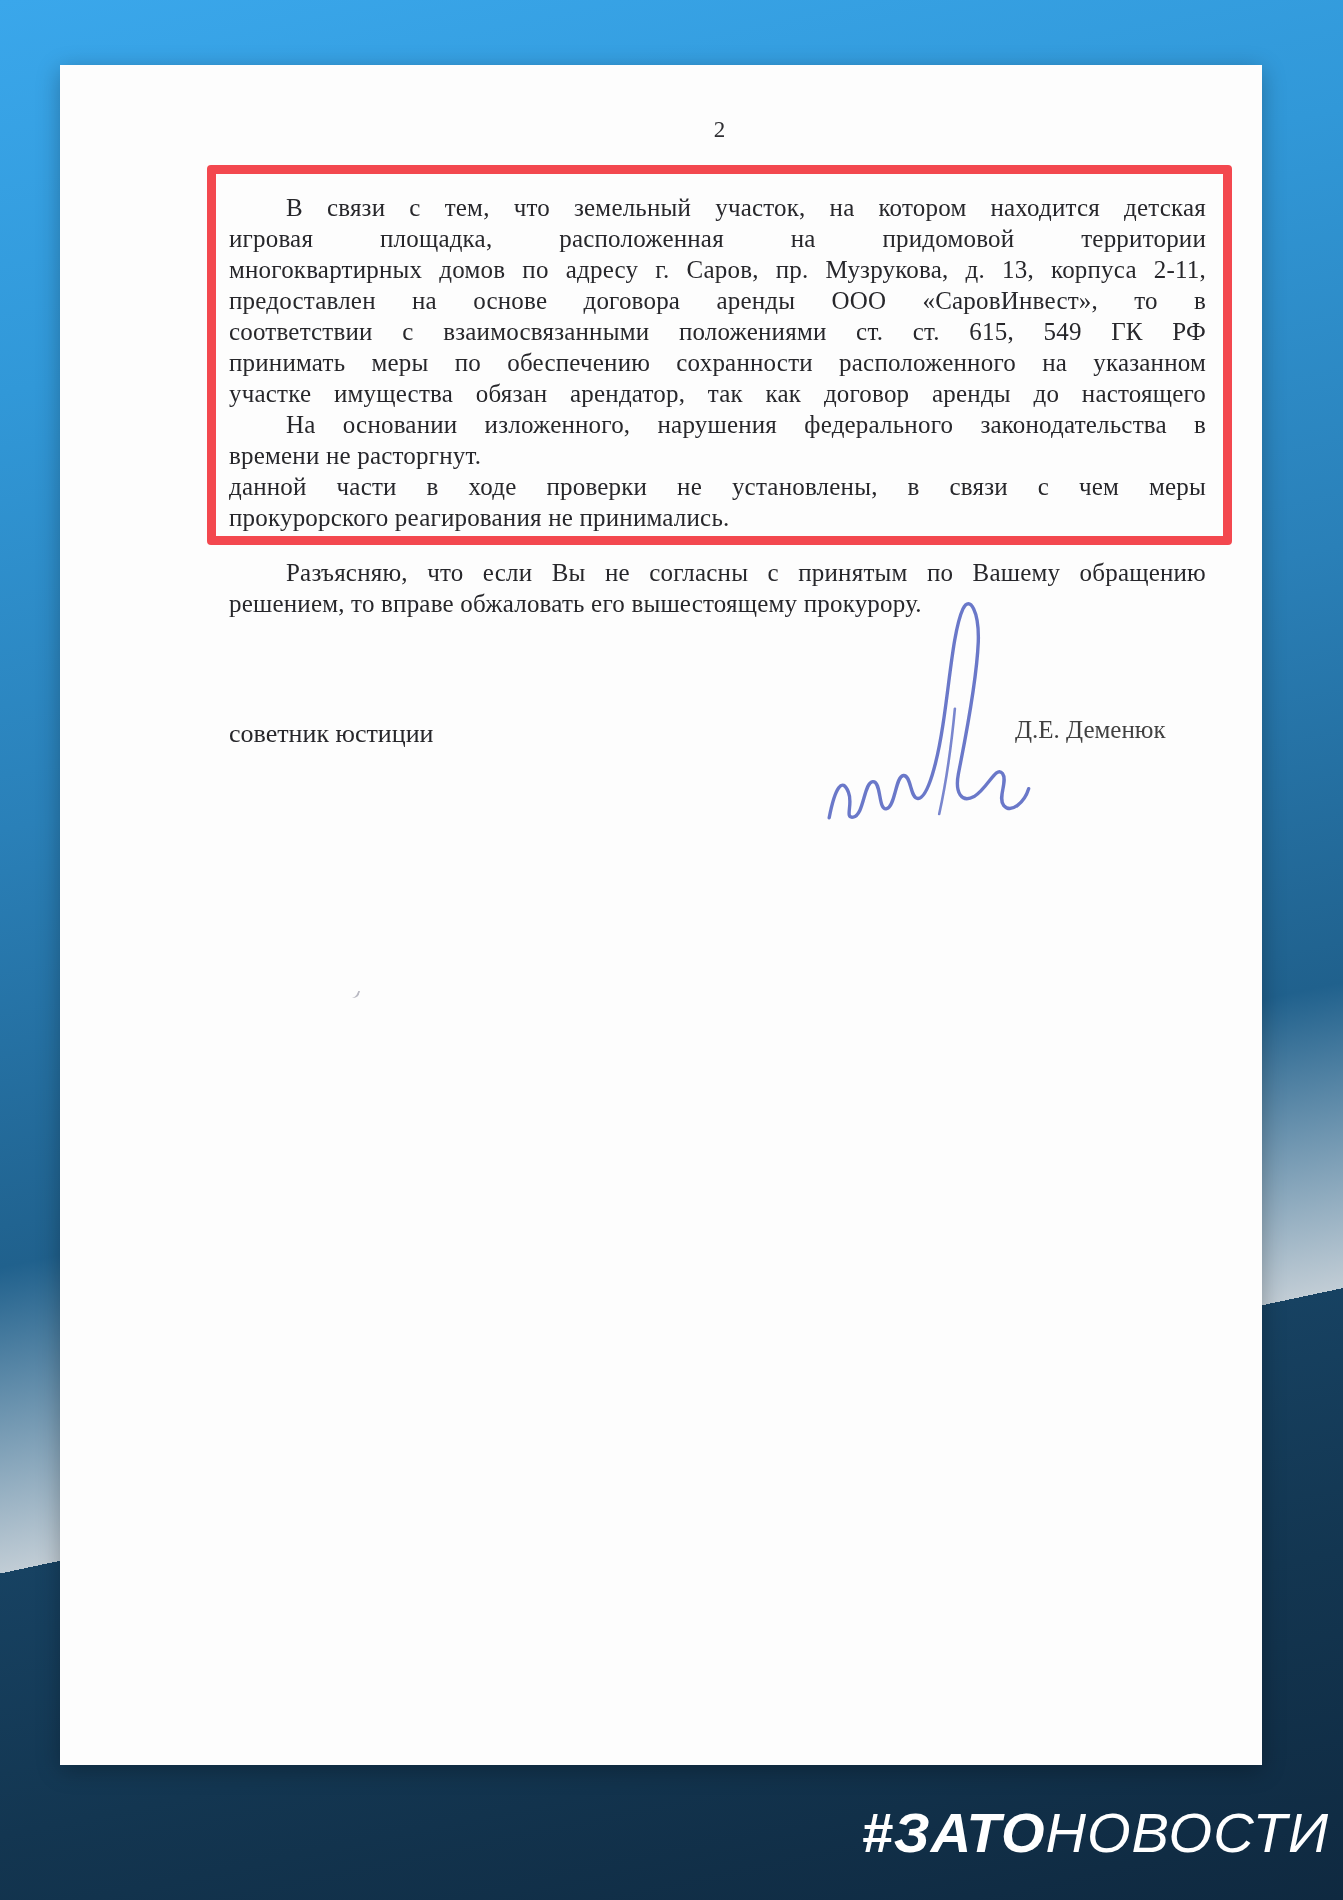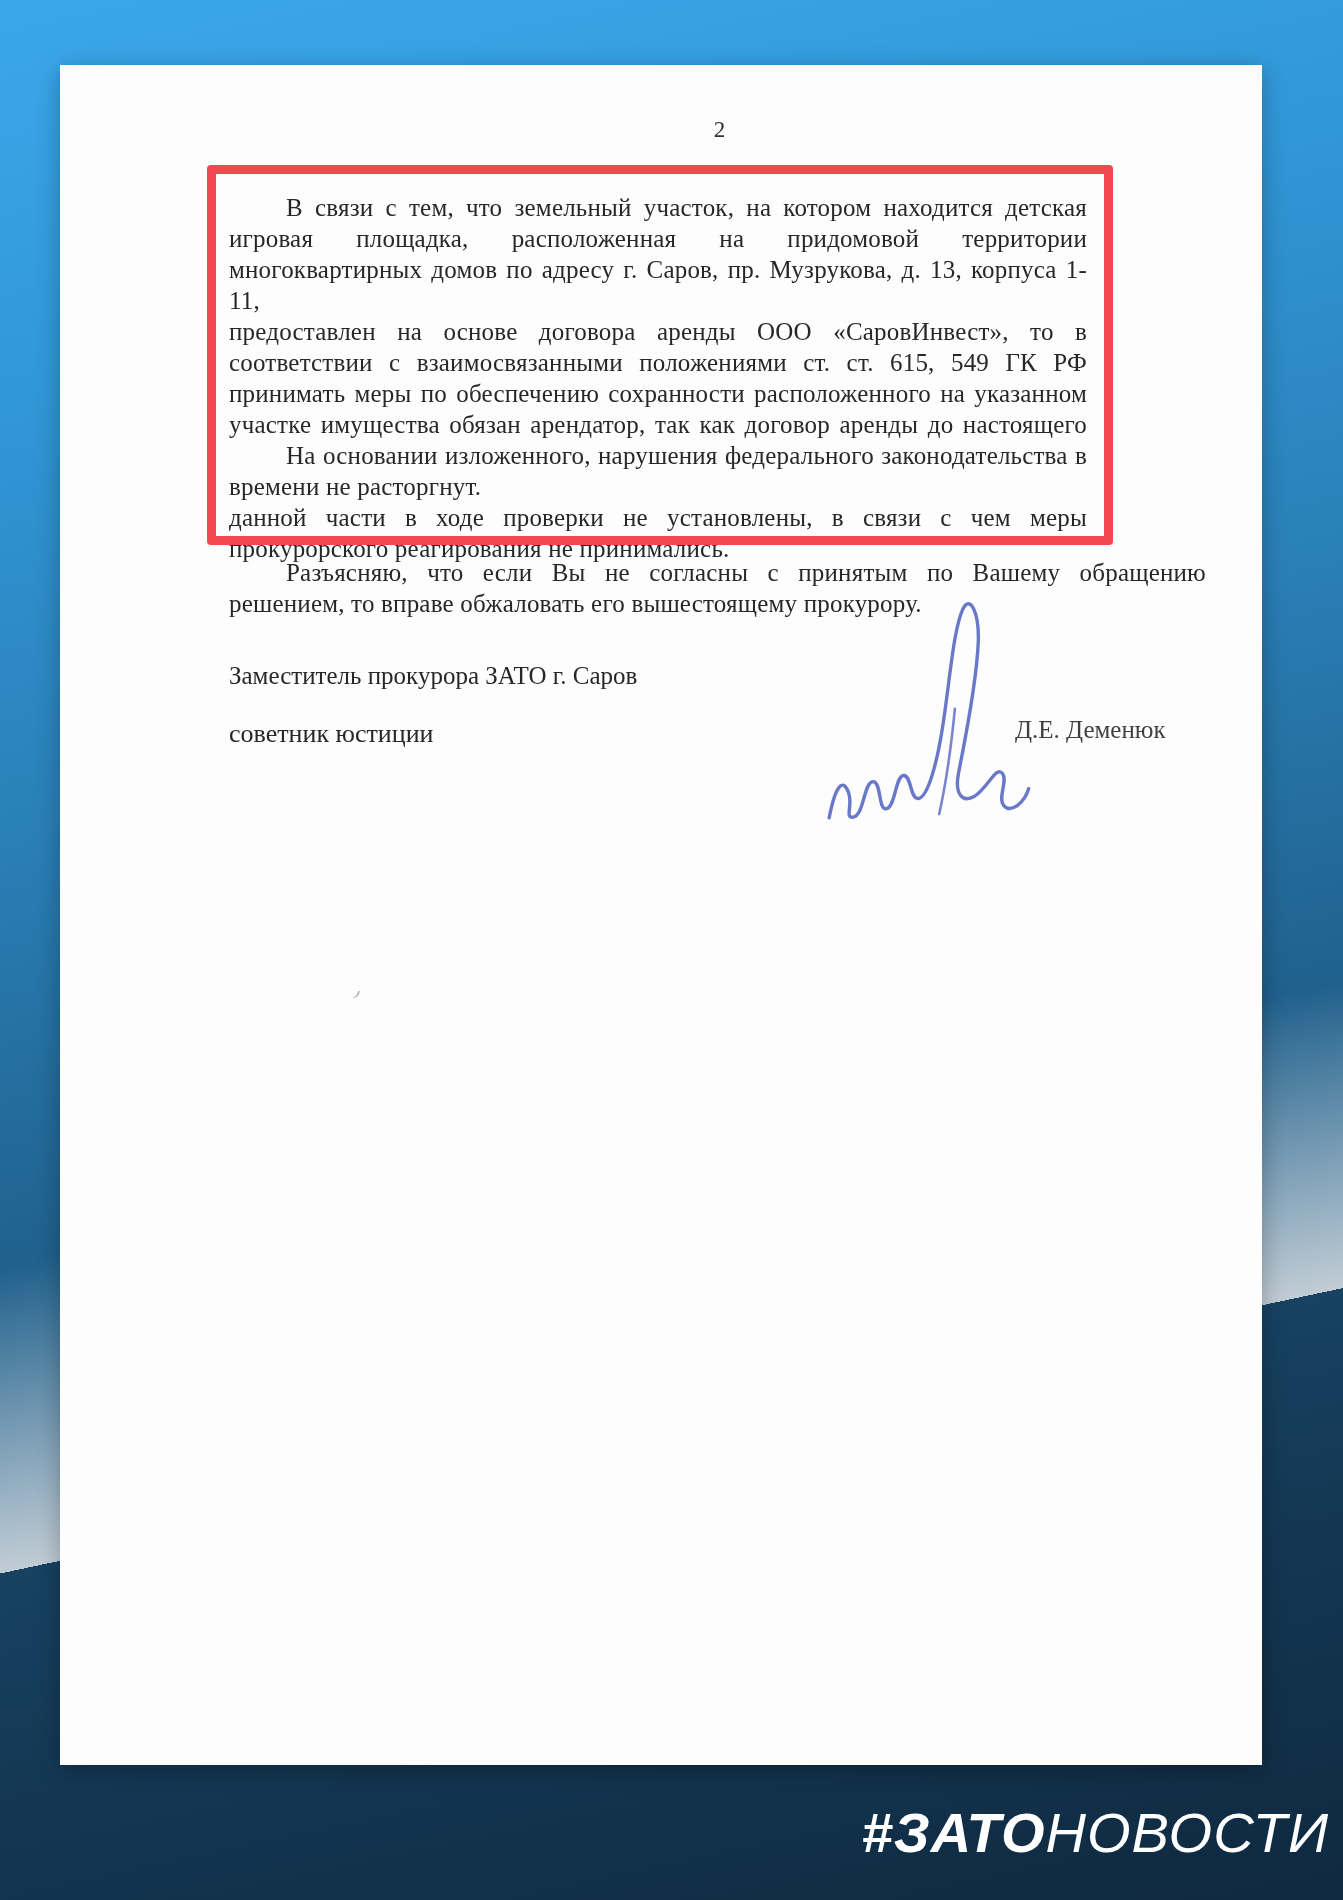--- a/index.html
+++ b/index.html
@@ -24,21 +24,21 @@
   .page-number {
     position: absolute;
     left: 147px; top: 52px; width: 1025px;
     text-align: center;
     font-size: 23px;
     color: #2f2f33;
   }
   .hl-box {
     position: absolute;
     left: 147px; top: 100px;
-    width: 906px; height: 380px;
+    width: 1025px; height: 380px;
     box-sizing: border-box;
     border: 9px solid #f3484f;
     border-radius: 4px;
     padding: 18px 17px 3px 13px;
   }
   .tline {
     font-size: 25px;
     line-height: 31px;
     color: #27272b;
     letter-spacing: 0.2px;
@@ -88,37 +88,36 @@
 
 <div id="screen">
 
   <div class="page">
 
     <div class="page-number">2</div>
 
     <div class="hl-box">
       <div class="tline j ind">В связи с тем, что земельный участок, на котором находится детская</div>
       <div class="tline j">игровая площадка, расположенная на придомовой территории</div>
-      <div class="tline j">многоквартирных домов по адресу г. Саров, пр. Музрукова, д. 13, корпуса 1-11,</div>
+      <div class="tline j">многоквартирных домов по адресу г. Саров, пр. Музрукова, д. 13, корпуса 2-11,</div>
       <div class="tline j">предоставлен на основе договора аренды ООО «СаровИнвест», то в</div>
       <div class="tline j">соответствии с взаимосвязанными положениями ст. ст. 615, 549 ГК РФ</div>
       <div class="tline j">принимать меры по обеспечению сохранности расположенного на указанном</div>
       <div class="tline j">участке имущества обязан арендатор, так как договор аренды до настоящего</div>
       <div class="tline j ind">На основании изложенного, нарушения федерального законодательства в</div>
       <div class="tline l">времени не расторгнут.</div>
       <div class="tline j">данной части в ходе проверки не установлены, в связи с чем меры</div>
       <div class="tline l">прокурорского реагирования не принимались.</div>
     </div>
 
     <div class="appeal">
       <div class="tline j ind">Разъясняю, что если Вы не согласны с принятым по Вашему обращению</div>
       <div class="tline l">решением, то вправе обжаловать его вышестоящему прокурору.</div>
     </div>
 
-    <div class="sig-post1">Заместитель прокурора ЗАТО г. Саров</div>
     <div class="sig-post2">советник юстиции</div>
 
     <svg class="signature-svg" width="230" height="270" viewBox="0 0 230 270">
       <path d="M 16 206
                c 8 -30 16 -40 21 -24
                c 4 12 -6 26 3 25
                c 11 -1 13 -34 22 -34
                c 9 0 3 30 12 28
                c 9 -2 11 -32 19 -32
                c 8 0 5 24 13 24

